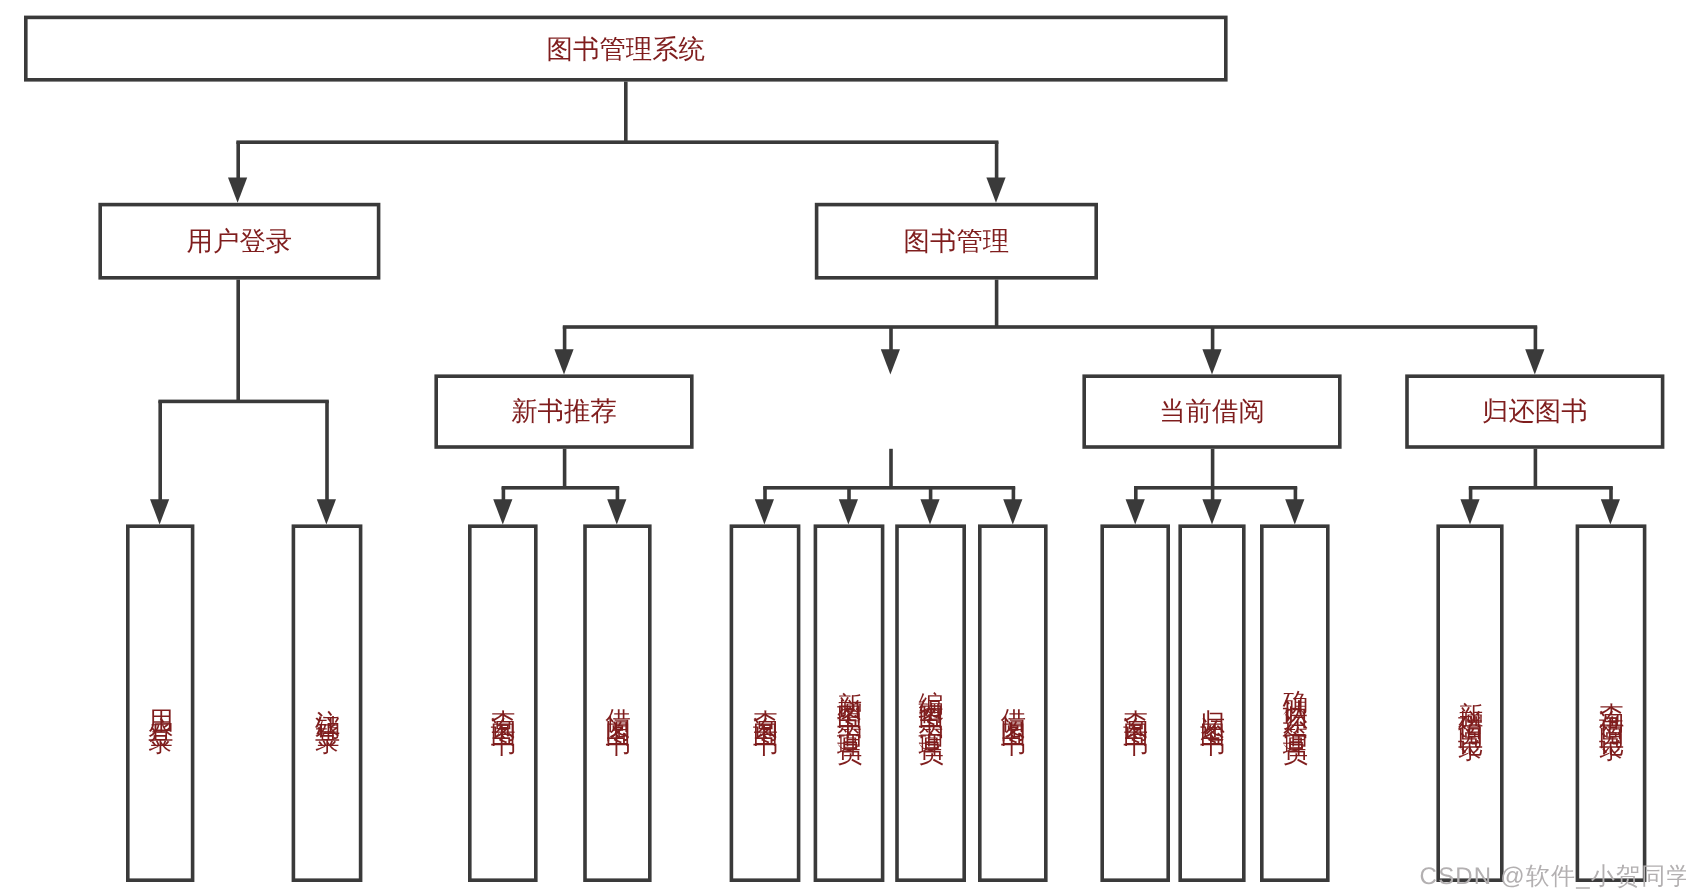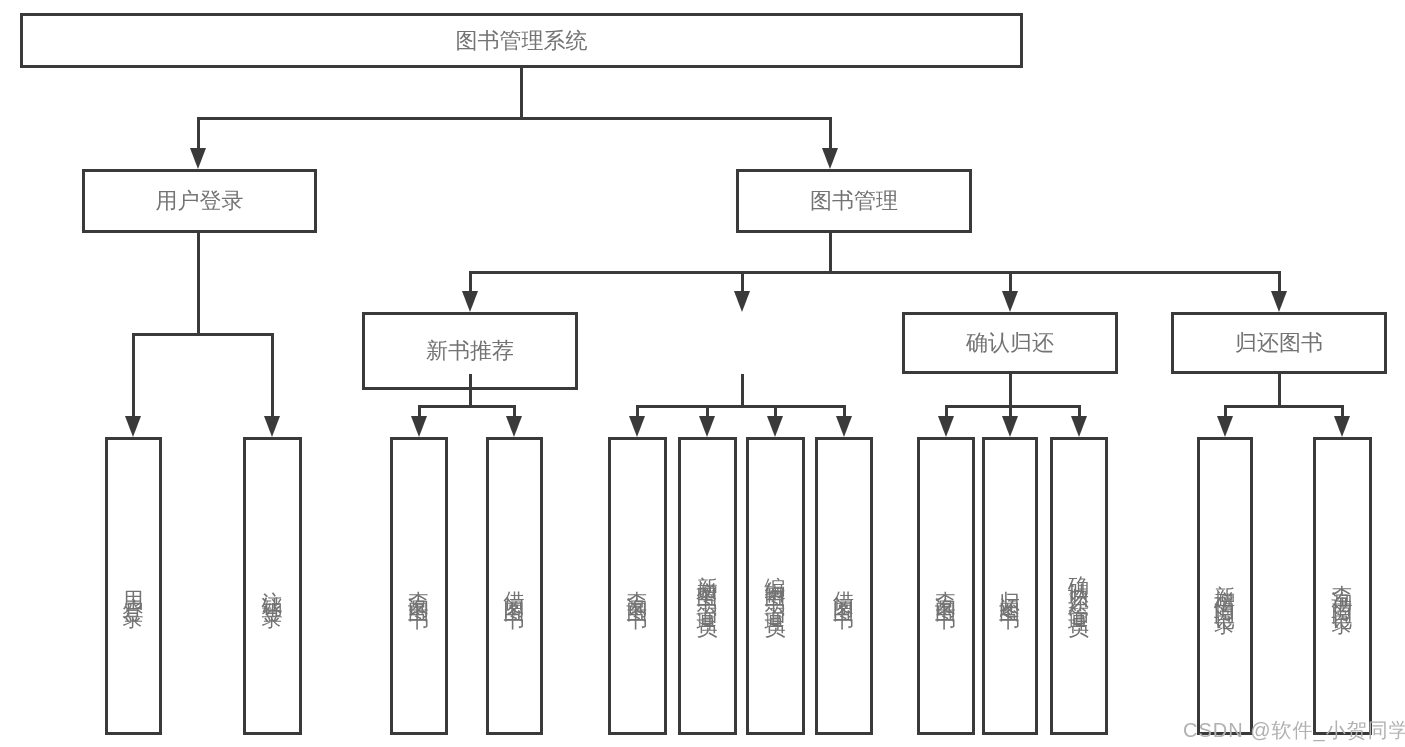--- a/index.html
+++ b/index.html
@@ -5,21 +5,21 @@
   html,body{margin:0;padding:0;background:#ffffff;}
   .canvas{
     position:relative;width:1405px;height:747px;background:#ffffff;
     font-family:"Liberation Sans","DejaVu Sans",sans-serif;color:#2e2e2e;
     overflow:hidden;
   }
   .box{
     position:absolute;box-sizing:border-box;border:3px solid #3a3a3a;background:#ffffff;
     display:flex;align-items:center;justify-content:center;
   }
-  .box .lbl{font-size:22px;color:#737373;white-space:nowrap;}
+  .box .lbl{font-size:22px;color:#7f1d1d;white-space:nowrap;}
   .vbox .lbl{
     writing-mode:vertical-rl;text-orientation:mixed;
     font-size:21px;letter-spacing:6px;line-height:1;white-space:normal;
   }
   .vl{position:absolute;width:3px;background:#3a3a3a;}
   .hl{position:absolute;height:3px;background:#3a3a3a;}
   .arr{
     position:absolute;width:0;height:0;
     border-left:8px solid transparent;border-right:8px solid transparent;
     border-top:21px solid #3a3a3a;
@@ -34,29 +34,29 @@
 
 <div class="canvas">
 
   <div class="box" style="left:20px;top:13px;width:1003px;height:55px">
     <span class="lbl">图书管理系统</span>
   </div>
 
   <div class="box" style="left:82px;top:169px;width:235px;height:64px">
     <span class="lbl">用户登录</span>
   </div>
-  <div class="box" style="left:736px;top:169px;width:236px;height:64px">
+  <div class="box" style="left:679px;top:169px;width:236px;height:64px">
     <span class="lbl">图书管理</span>
   </div>
 
-  <div class="box" style="left:362px;top:312px;width:216px;height:78px">
+  <div class="box" style="left:362px;top:312px;width:216px;height:62px">
     <span class="lbl">新书推荐</span>
   </div>
   <div class="box" style="left:902px;top:312px;width:216px;height:62px">
-    <span class="lbl">确认归还</span>
+    <span class="lbl">当前借阅</span>
   </div>
   <div class="box" style="left:1171px;top:312px;width:216px;height:62px">
     <span class="lbl">归还图书</span>
   </div>
 
   <div class="box vbox" style="left:105px;top:437px;width:57px;height:298px">
     <span class="lbl">用户登录</span>
   </div>
   <div class="box vbox" style="left:243px;top:437px;width:59px;height:298px">
     <span class="lbl">注销登录</span>

